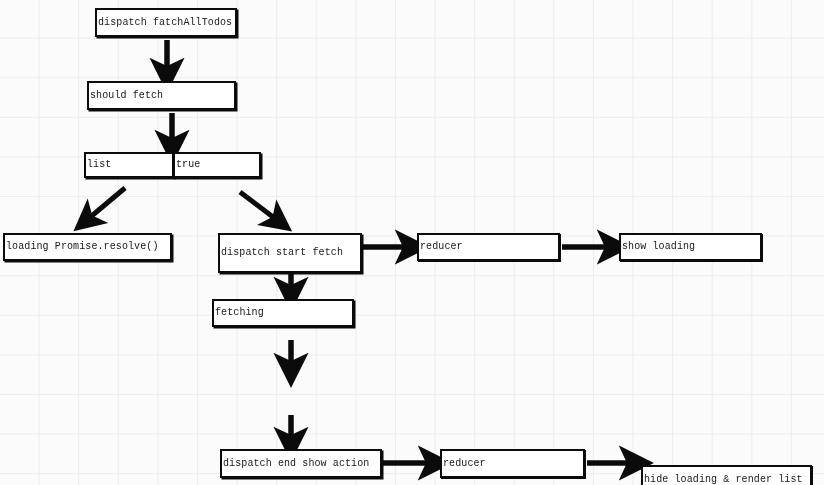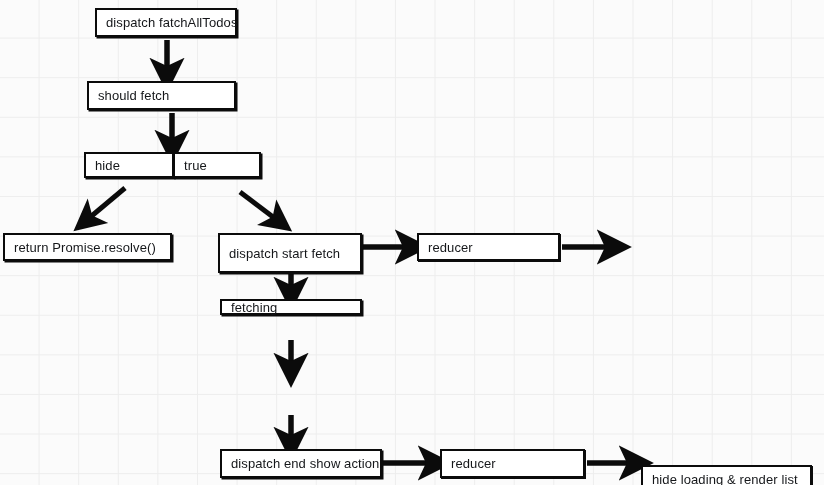--- a/index.html
+++ b/index.html
@@ -46,24 +46,24 @@
   .node {
     position: absolute;
     box-sizing: border-box;
     background: #ffffff;
     border: 2.5px solid #0b0b0b;
     display: flex;
     align-items: center;
     box-shadow: 1.5px 1.5px 0 #0b0b0b;
   }
   .node .label {
-    padding-left: 9px;
+    padding-left: 1px;
     padding-right: 8px;
-    font-family: Liberation Sans, sans-serif;
-    font-size: 13px;
+    font-family: Liberation Mono, monospace;
+    font-size: 10px;
     line-height: 1;
     color: #15171a;
     white-space: nowrap;
     letter-spacing: 0.1px;
   }
   .node.thin {
     border-width: 2px;
     box-shadow: 1px 1px 0 #0b0b0b;
   }
 </style>
@@ -128,41 +128,44 @@
 
   <div class="node" style="left:95px; top:8px; width:142px; height:29px;">
     <span class="label">dispatch fatchAllTodos</span>
   </div>
 
   <div class="node" style="left:87px; top:81px; width:149px; height:29px;">
     <span class="label">should fetch</span>
   </div>
 
   <div class="node" style="left:84px; top:152px; width:90px; height:26px;">
-    <span class="label">hide</span>
+    <span class="label">list</span>
   </div>
 
   <div class="node" style="left:173px; top:152px; width:88px; height:26px;">
     <span class="label">true</span>
   </div>
 
   <div class="node" style="left:3px; top:233px; width:169px; height:28px;">
-    <span class="label">return Promise.resolve()</span>
+    <span class="label">loading Promise.resolve()</span>
   </div>
 
   <div class="node" style="left:218px; top:233px; width:144px; height:40px;">
     <span class="label">dispatch start fetch</span>
   </div>
 
   <div class="node thin" style="left:417px; top:233px; width:143px; height:28px;">
     <span class="label">reducer</span>
   </div>
 
+  <div class="node thin" style="left:619px; top:233px; width:143px; height:28px;">
+    <span class="label">show loading</span>
+  </div>
 
-  <div class="node" style="left:220px; top:299px; width:142px; height:16px;">
+  <div class="node" style="left:212px; top:299px; width:142px; height:28px;">
     <span class="label">fetching</span>
   </div>
 
 
   <div class="node" style="left:220px; top:449px; width:162px; height:29px;">
     <span class="label">dispatch end show action</span>
   </div>
 
   <div class="node thin" style="left:440px; top:449px; width:145px; height:29px;">
     <span class="label">reducer</span>

